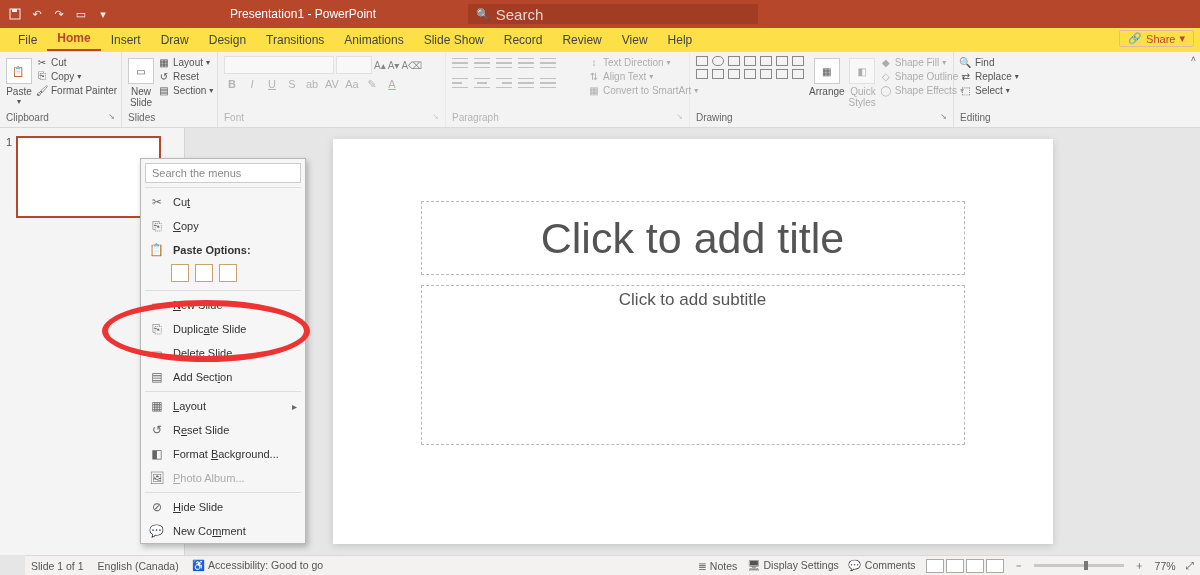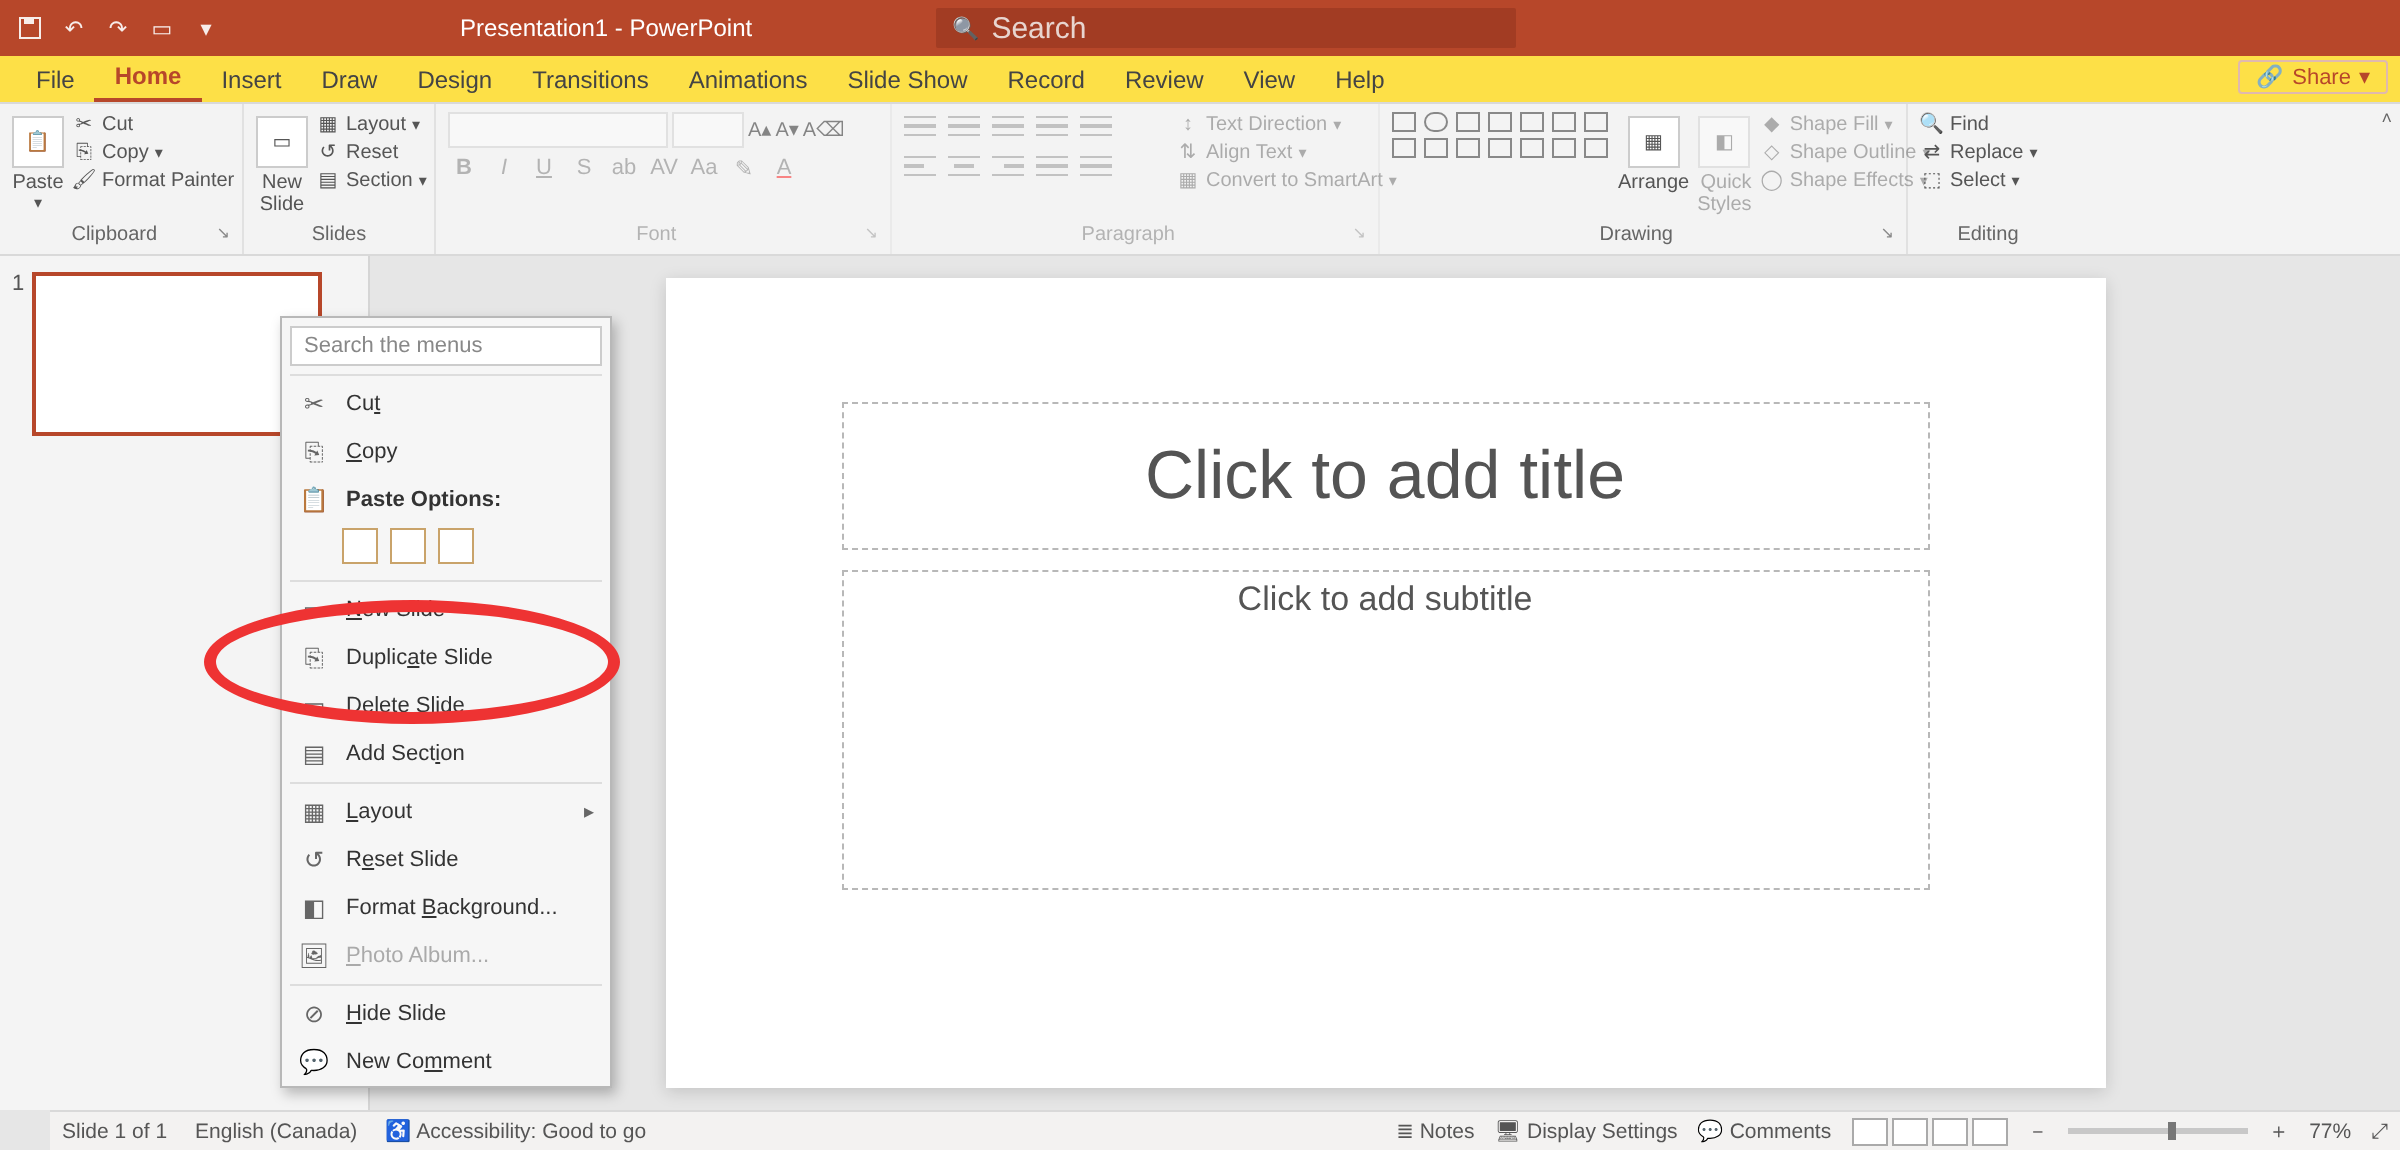--- a/index.html
+++ b/index.html
@@ -20,21 +20,21 @@
 
 .tabs-row { height: 24px; background: #fde047; border-bottom: 1px solid #d9d9d9; display: flex; align-items: flex-end; padding-left: 8px; position: relative; }
 .tab { padding: 4px 10px; font-size: 12px; color: #444; cursor: pointer; }
 .tab.active { color: #b7472a; font-weight: 600; border-bottom: 2px solid #b7472a; }
 .tab.file { color: #444; }
 .share-btn { position: absolute; right: 6px; top: 2px; font-size: 11px; color: #b7472a; border: 1px solid #e0b9ae; padding: 1px 8px; border-radius: 2px; display: flex; align-items: center; gap: 4px; }
 
 
 .ribbon { height: 76px; background: #f3f3f3; border-bottom: 1px solid #d9d9d9; display: flex; position: relative; }
 .group { border-right: 1px solid #e1e1e1; display: flex; flex-direction: column; justify-content: space-between; padding: 2px 6px; }
-.group-label { text-align: center; font-size: 10px; color: #666; margin-top: auto; padding-bottom: 2px; }
+.group-label { text-align: left; font-size: 10px; color: #666; margin-top: auto; padding-bottom: 2px; }
 .group-content { display: flex; align-items: flex-start; gap: 4px; flex: 1; padding-top: 2px; }
 .lrg-btn { display: flex; flex-direction: column; align-items: center; font-size: 10px; color: #555; width: 42px; padding-top: 2px; }
 .lrg-btn .ic { width: 26px; height: 26px; background: #fff; border: 1px solid #ccc; margin-bottom: 2px; display: flex; align-items: center; justify-content: center; }
 .sm-stack { display: flex; flex-direction: column; gap: 2px; font-size: 10px; color: #555; }
 .sm-row { display: flex; align-items: center; gap: 3px; white-space: nowrap; }
 .sm-ic { width: 12px; height: 12px; display: inline-flex; align-items: center; justify-content: center; }
 .font-grp select, .font-grp .sz { border: 1px solid #ccc; font-size: 10px; height: 18px; background: #fff; }
 .font-grp .fn { width: 110px; padding: 1px 4px; }
 .font-grp .sz { width: 36px; padding: 1px 2px; }
 .btn-row { display: flex; gap: 4px; font-size: 11px; color: #666; }
@@ -50,21 +50,21 @@
 
 
 .workspace { position: absolute; top: 128px; bottom: 20px; left: 0; right: 0; display: flex; background: #e6e6e6; }
 .thumb-pane { width: 185px; background: #f4f4f4; border-right: 1px solid #d5d5d5; padding: 8px 6px; }
 .thumb-wrap { display: flex; gap: 4px; }
 .thumb-num { font-size: 11px; color: #555; }
 .thumb { width: 145px; height: 82px; background: #fff; border: 2px solid #b7472a; }
 .canvas-area { flex: 1; position: relative; display: flex; align-items: center; justify-content: center; }
 .slide { width: 720px; height: 405px; background: #fff; box-shadow: 0 2px 8px rgba(0,0,0,.15); position: relative; }
 .ph-box { position: absolute; border: 1px dashed #b8b8b8; display: flex; align-items: center; justify-content: center; color: #7a7a7a; }
-.ph-title { left: 88px; top: 62px; right: 88px; height: 74px; font-size: 34px; color: #545454; }
+.ph-title { left: 88px; top: 62px; right: 88px; height: 74px; font-size: 43px; color: #545454; }
 .ph-sub { left: 88px; top: 146px; right: 88px; height: 160px; font-size: 17px; color: #555; align-items: flex-start; padding-top: 4px; }
 
 
 .ctx { position: absolute; left: 140px; top: 158px; width: 166px; background: #f6f6f6; border: 1px solid #b8b8b8; box-shadow: 2px 3px 6px rgba(0,0,0,.25); font-size: 11px; color: #333; z-index: 50; }
 .ctx-search { margin: 4px; padding: 3px 6px; border: 1px solid #ccc; background: #fff; color: #888; font-size: 11px; }
 .ctx-item { display: flex; align-items: center; gap: 8px; padding: 4px 8px; cursor: default; }
 .ctx-ic { width: 16px; height: 16px; display: flex; align-items: center; justify-content: center; color: #666; font-size: 12px; }
 .ctx-sep { height: 1px; background: #ddd; margin: 2px 4px; }
 .ctx-sub-arrow { margin-left: auto; font-size: 10px; color: #666; }
 .ctx-disabled { color: #aaa; }

